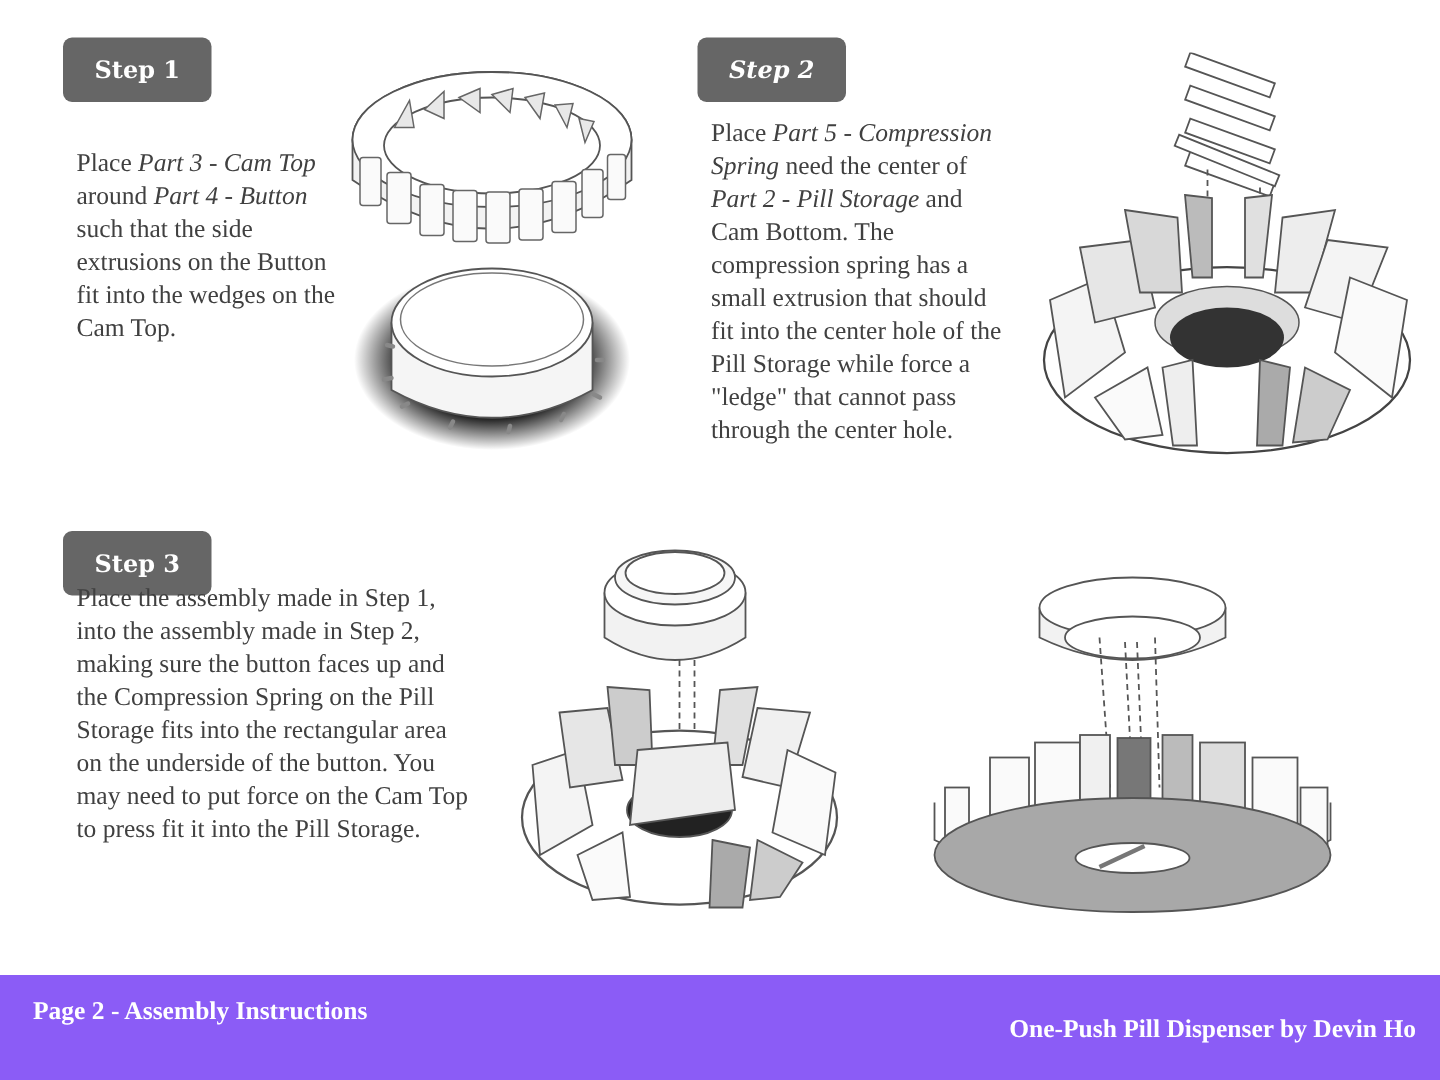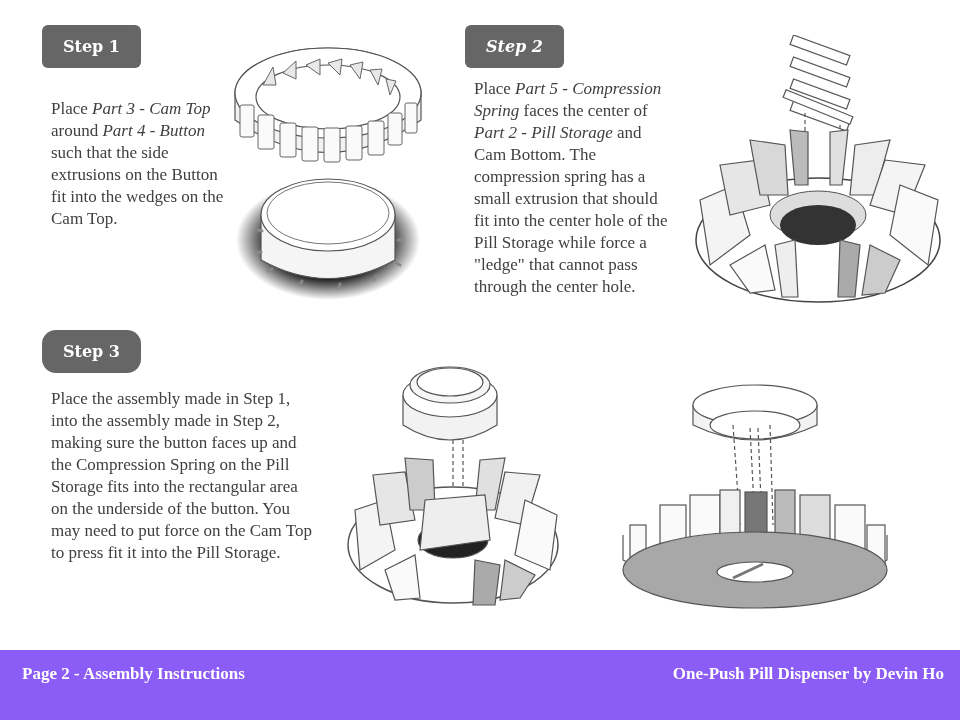--- a/index.html
+++ b/index.html
@@ -76,21 +76,21 @@
         <line x1="111" y1="253" x2="112" y2="249"></line>
       <line x1="146" y1="245" x2="148" y2="241"></line>
         <line x1="172" y1="230" x2="168" y2="228"></line>
       <line x1="174" y1="205" x2="170" y2="205"></line>
         <line x1="30" y1="195" x2="34" y2="196"></line>
     </g>
   </g>
 </svg>
 
 <div class="badge" style="left:465px;top:25px;font-style:italic;">Step 2</div>
-<div class="step-text" id="st1" style="left:474px;top:78px;width:200px;"><span>Place </span><i>Part 5 - Compression Spring</i><span> faces the center of </span><i>Part 2 - Pill Storage</i><span> and Cam Bottom. The compression spring has a small extrusion that should fit into the center hole of the Pill Storage while force a "ledge" that cannot pass through the center hole.</span></div>
+<div class="step-text" id="st1" style="left:474px;top:78px;width:200px;"><span>Place </span><i>Part 5 - Compression Spring</i><span> need the center of </span><i>Part 2 - Pill Storage</i><span> and Cam Bottom. The compression spring has a small extrusion that should fit into the center hole of the Pill Storage while force a "ledge" that cannot pass through the center hole.</span></div>
 
 <svg class="illus" style="left:690px;top:35px;" width="255" height="275" viewBox="0 0 255 275">
   <g stroke="#555" stroke-width="1.2" fill="#fff">
     <rect x="100" y="10" width="60" height="10" transform="rotate(20 130 15)"></rect>
     <rect x="100" y="32" width="60" height="10" transform="rotate(20 130 37)"></rect>
     <rect x="100" y="54" width="60" height="10" transform="rotate(20 130 59)"></rect>
     <rect x="100" y="76" width="60" height="10" transform="rotate(20 130 81)"></rect>
     <rect x="92" y="68" width="72" height="8" transform="rotate(22 128 72)"></rect>
     <line x1="115" y1="78" x2="115" y2="160" stroke-dasharray="4 3"></line>
     <line x1="150" y1="90" x2="150" y2="160" stroke-dasharray="4 3"></line>
@@ -109,21 +109,21 @@
       <polygon points="195,125 235,130 215,180 180,170" fill="#f4f4f4"></polygon>
       <polygon points="210,150 248,165 238,230 200,200" fill="#fafafa"></polygon>
       <polygon points="40,230 75,210 85,255 60,258" fill="#fafafa"></polygon>
       <polygon points="85,210 105,205 108,262 92,262" fill="#eee"></polygon>
       <polygon points="150,205 170,210 165,262 148,262" fill="#aaa"></polygon>
       <polygon points="180,210 210,225 195,258 172,260" fill="#ccc"></polygon>
     </g>
   </g>
 </svg>
 
-<div class="badge" style="left:42px;top:330px;border-radius:14px;">Step 3</div>
+<div class="badge" style="left:42px;top:354px;">Step 3</div>
 <div class="step-text" id="st2" style="left:51px;top:388px;width:265px;"><span>Place the assembly made in Step 1, into the assembly made in Step 2, making sure the button faces up and the Compression Spring on the Pill Storage fits into the rectangular area on the underside of the button. You may need to put force on the Cam Top to press fit it into the Pill Storage.</span></div>
 
 <svg class="illus" style="left:345px;top:360px;" width="235" height="250" viewBox="0 0 235 250">
   <g stroke="#555" stroke-width="1.2">
     <path d="M58 35 L58 65 Q105 95 152 65 L152 35" fill="#f2f2f2"></path>
     <ellipse cx="105" cy="35" rx="47" ry="22" fill="#fff"></ellipse>
     <ellipse cx="105" cy="25" rx="40" ry="18" fill="#f6f6f6"></ellipse>
     <ellipse cx="105" cy="22" rx="33" ry="14" fill="#fff"></ellipse>
     <line x1="108" y1="80" x2="108" y2="200" stroke-dasharray="4 3"></line>
     <line x1="118" y1="80" x2="118" y2="200" stroke-dasharray="4 3"></line>
@@ -168,14 +168,14 @@
       <rect x="252" y="145" width="18" height="40"></rect>
     </g>
     <ellipse cx="140" cy="190" rx="132" ry="38" fill="#a8a8a8"></ellipse>
     <ellipse cx="140" cy="192" rx="38" ry="10" fill="#fff"></ellipse>
     <line x1="118" y1="198" x2="148" y2="184" stroke-width="3" stroke="#777"></line>
   </g>
 </svg>
 
 <div class="footer">
   <span style="left:22px;">Page 2 - Assembly Instructions</span>
-  <span style="right:16px;">One-Push Pill Dispenser by Devin Ho</span>
+  <span style="right:16px;margin-top:12px;">One-Push Pill Dispenser by Devin Ho</span>
 </div>
 
 </body></html>

